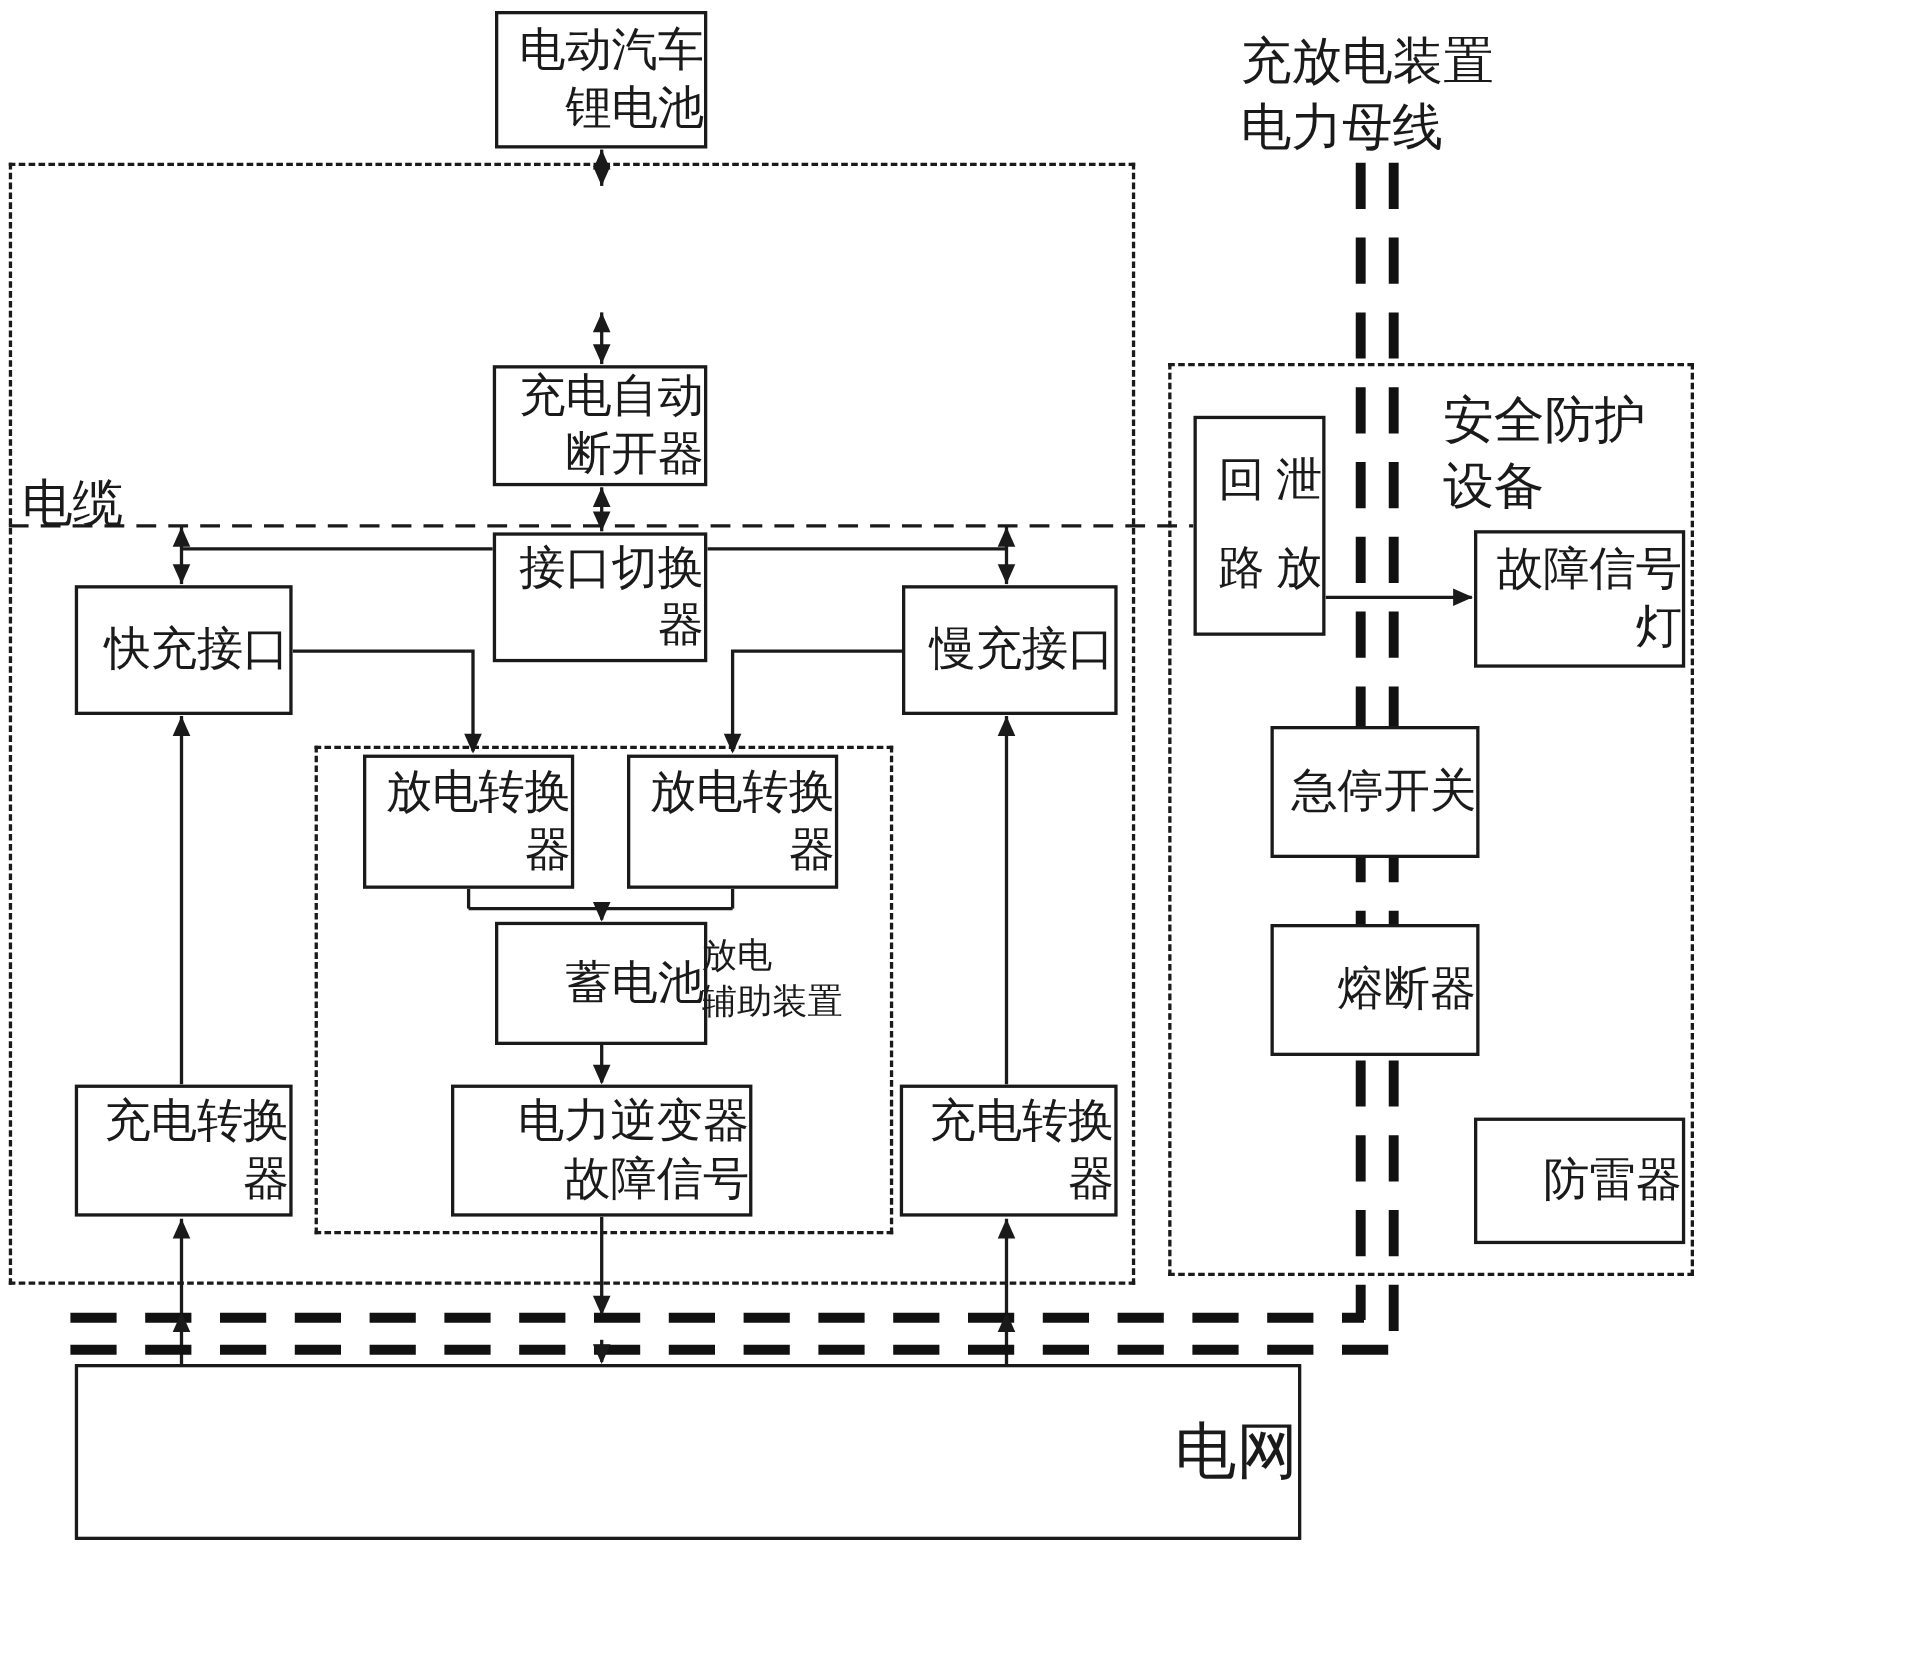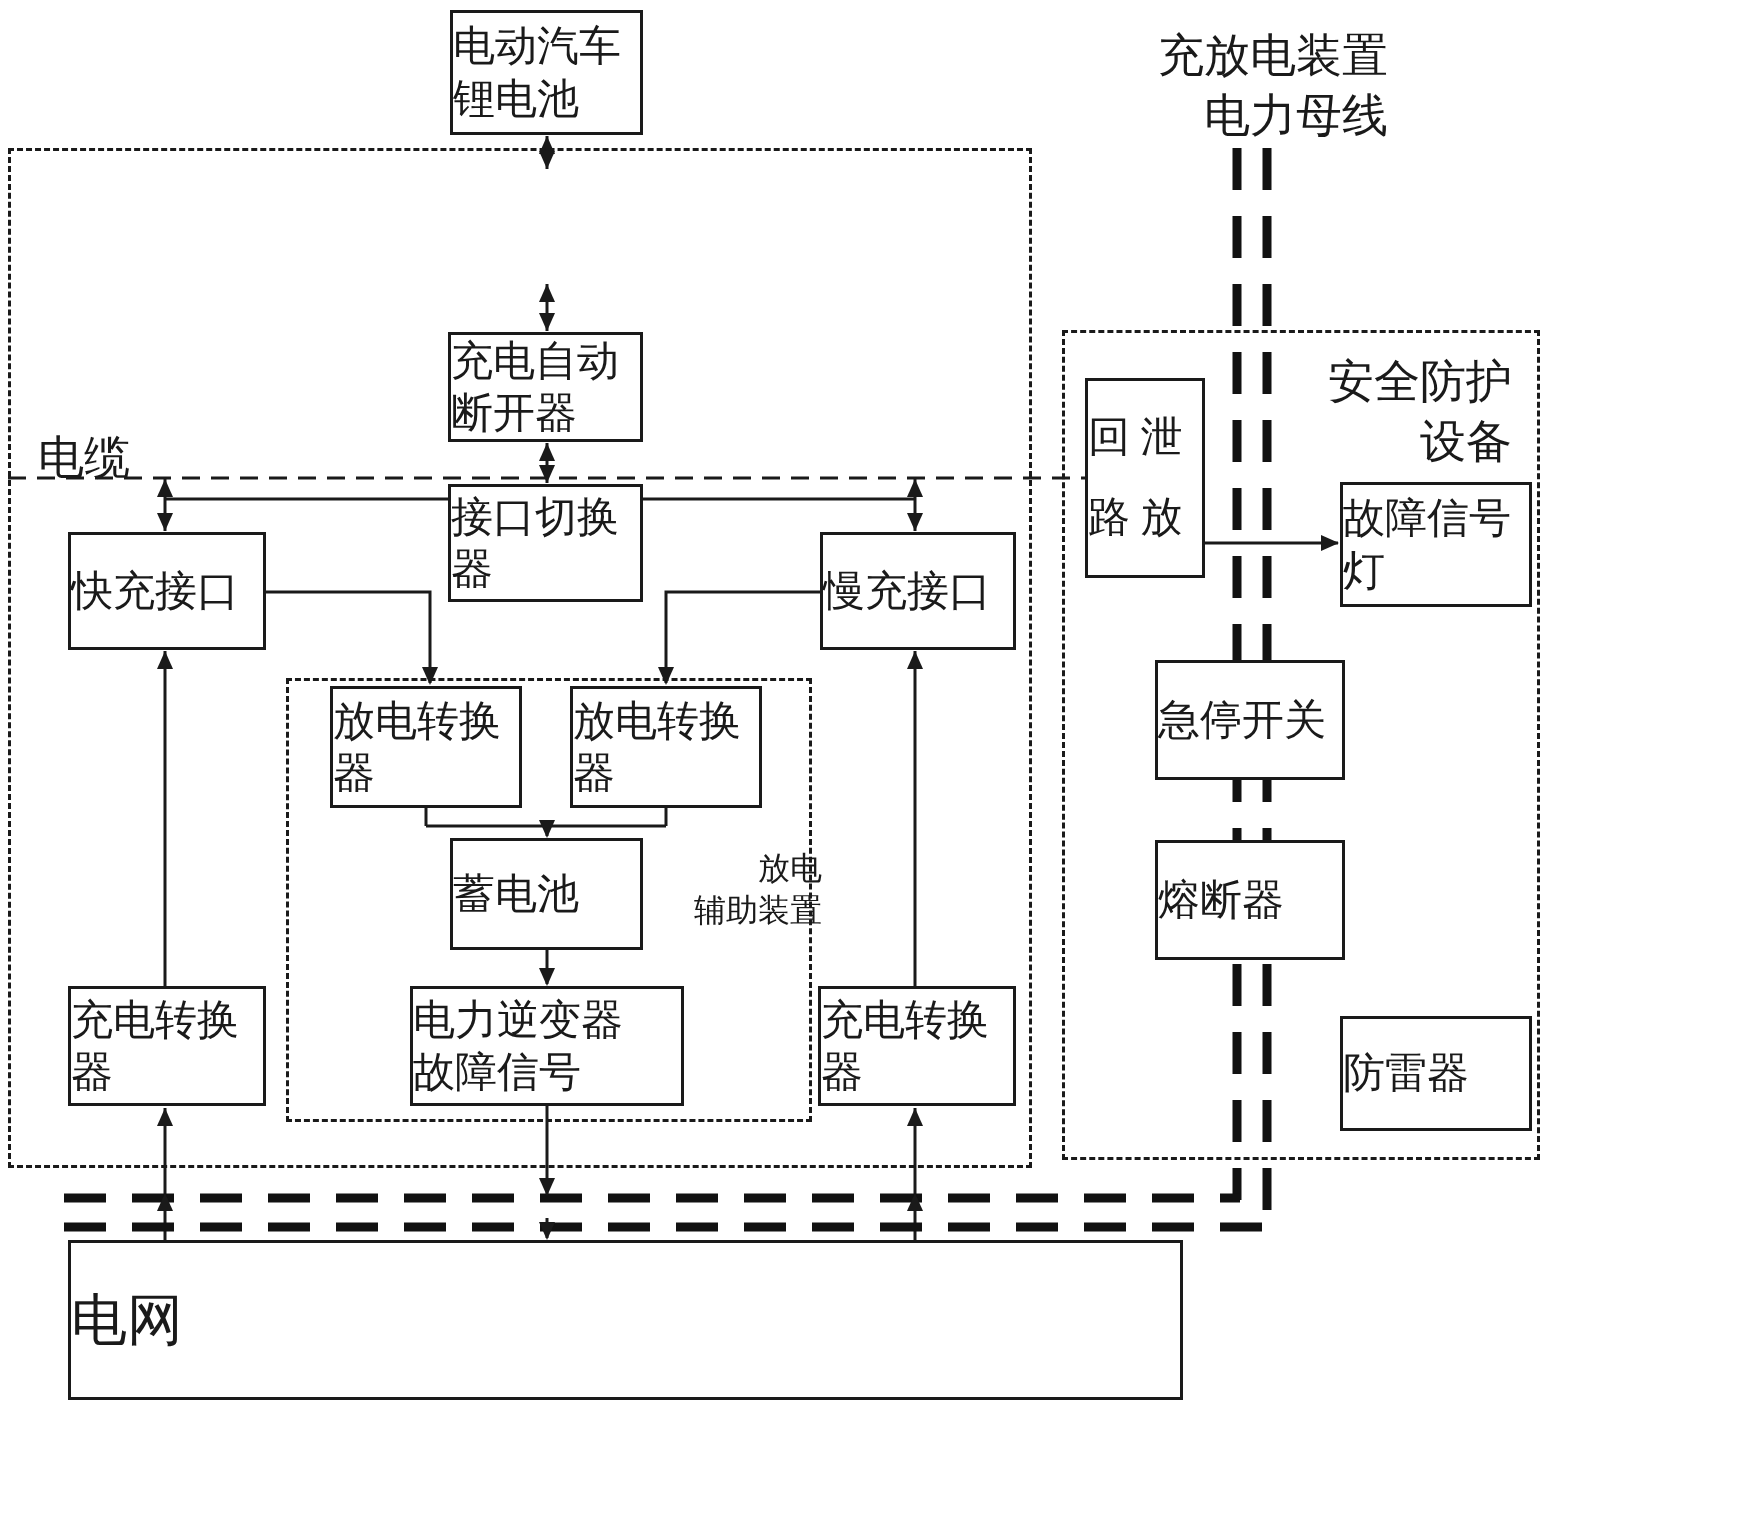--- a/index.html
+++ b/index.html
@@ -4,25 +4,25 @@
 <style>
   html,body{margin:0;padding:0;background:#ffffff;}
   #canvas{
     position:relative;width:1744px;height:1519px;background:#ffffff;
     font-family:"Liberation Serif","DejaVu Serif",serif;color:#1a1a1a;overflow:hidden;
   }
   svg.wires{position:absolute;left:0;top:0;z-index:1;}
   .dashedbox{position:absolute;border:3px dashed #1a1a1a;background:transparent;z-index:2;box-sizing:border-box;}
   .box{
     position:absolute;box-sizing:border-box;border:3px solid #1a1a1a;background:#ffffff;
-    display:flex;flex-direction:column;align-items:flex-start;justify-content:center;
+    display:flex;flex-direction:column;align-items:flex-end;justify-content:center;
     text-align:center;font-size:42px;line-height:1.25;z-index:3;
   }
   .box.tall{line-height:1.9;}
-  .lbl{position:absolute;text-align:right;font-size:46px;line-height:1.3;z-index:4;white-space:nowrap;}
+  .lbl{position:absolute;text-align:left;font-size:46px;line-height:1.3;z-index:4;white-space:nowrap;}
   .lbl span{display:block;}
 </style>
 </head>
 <body>
 
 <div id="canvas">
 
   <svg class="wires" width="1744" height="1519" viewBox="0 0 1744 1519">
 
     <g stroke="#1a1a1a" stroke-width="3" fill="none">

